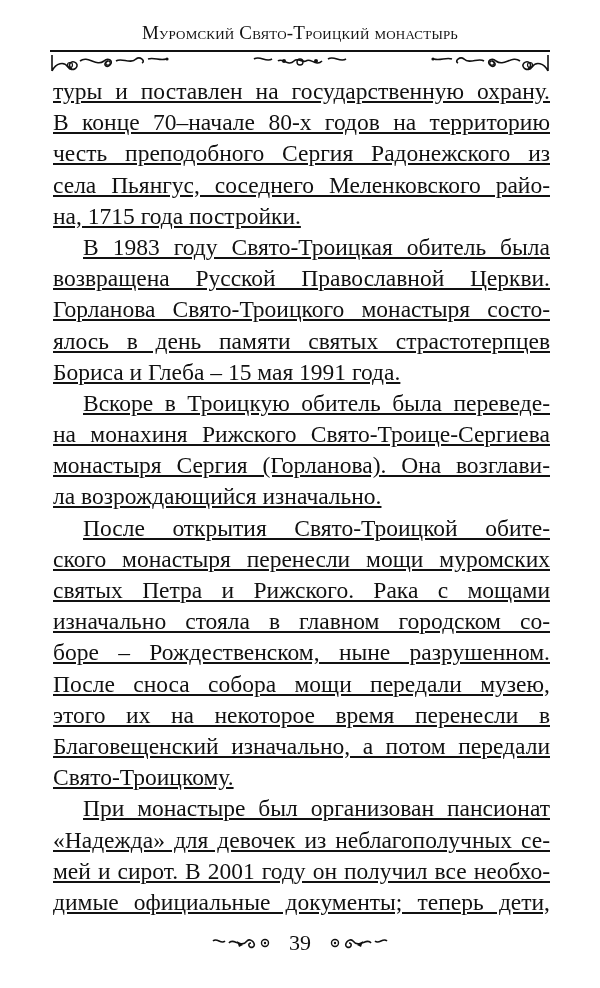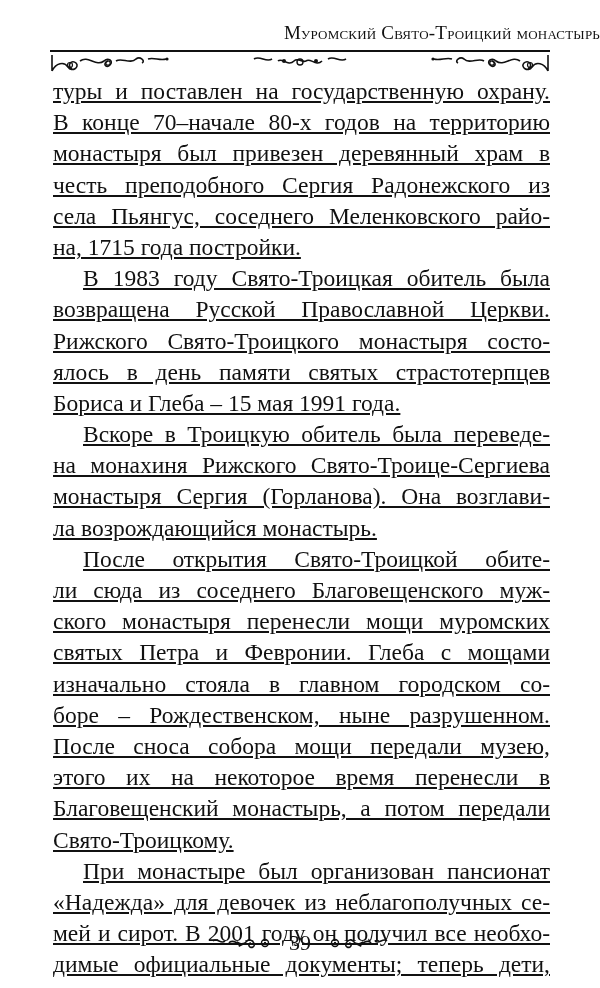--- a/index.html
+++ b/index.html
@@ -1,18 +1,18 @@
 <!DOCTYPE html>
 <html><head>
   <meta charset="utf-8">
   <style>
     html, body { margin: 0; padding: 0; background: #ffffff; }
     body { width: 600px; height: 988px; position: relative; overflow: hidden;
            font-family: "Liberation Serif", "DejaVu Serif", serif; color: #111; }
-    .header { position: absolute; left: 0; top: 22px; width: 600px; text-align: right; }
+    .header { position: absolute; left: 0; top: 22px; width: 600px; text-align: center; }
     .running-head { font-size: 19px; letter-spacing: 0.2px; font-variant: small-caps; line-height: 22px; }
     .rule { position: absolute; left: 50px; width: 500px; top: 50px; height: 2px; background: #111; }
     .orn { position: absolute; top: 53px; height: 22px; }
     .orn-left { left: 50px; width: 120px; }
     .orn-mid { left: 250px; width: 100px; }
     .orn-right { left: 430px; width: 120px; }
     .text { position: absolute; left: 53px; top: 76px; width: 497px; font-size: 23.5px; line-height: 31.2px; }
     .line { display: block; white-space: nowrap; text-align: justify; text-align-last: justify; height: 31.2px; text-decoration: underline; }
     .line.last { text-align-last: left; }
     .line.indent { padding-left: 30px; }
@@ -45,42 +45,40 @@
     <path d="M2 2 L2 18 M2 18 C6 10, 14 8, 18 14 C22 20, 30 14, 26 10 C22 6, 16 12, 22 16 M30 8 C38 2, 46 14, 54 8 C58 4, 64 8, 60 12 C56 16, 52 10, 58 8 M66 8 C72 4, 80 12, 86 6 C90 3, 96 8, 92 10 M98 6 C104 4, 110 8, 116 6" fill="none" stroke="#111" stroke-width="1.6"></path>
     <circle cx="20" cy="12" r="2.5" fill="none" stroke="#111" stroke-width="1.2"></circle>
     <circle cx="58" cy="10" r="2.2" fill="none" stroke="#111" stroke-width="1.2"></circle>
     <circle cx="117" cy="6" r="1.6" fill="#111"></circle>
   </g>
 </svg>
 
 <div class="text">
   <span class="line">туры и поставлен на государственную охрану.</span>
   <span class="line">В конце 70–начале 80-х годов на территорию</span>
-  <span class="line">монастыря был привезен деревянный храм в</span>
   <span class="line">честь преподобного Сергия Радонежского из</span>
   <span class="line">села Пьянгус, соседнего Меленковского райо-</span>
   <span class="line last">на, 1715 года постройки.</span>
   <span class="line indent">В 1983 году Свято-Троицкая обитель была</span>
   <span class="line">возвращена Русской Православной Церкви.</span>
-  <span class="line">Рижского Свято-Троицкого монастыря состо-</span>
+  <span class="line">Горланова Свято-Троицкого монастыря состо-</span>
   <span class="line">ялось в день памяти святых страстотерпцев</span>
   <span class="line last">Бориса и Глеба – 15 мая 1991 года.</span>
   <span class="line indent">Вскоре в Троицкую обитель была переведе-</span>
   <span class="line">на монахиня Рижского Свято-Троице-Сергиева</span>
   <span class="line">монастыря Сергия (Горланова). Она возглави-</span>
-  <span class="line last">ла возрождающийся монастырь.</span>
+  <span class="line last">ла возрождающийся изначально.</span>
   <span class="line indent">После открытия Свято-Троицкой обите-</span>
-  <span class="line">ли сюда из соседнего Благовещенского муж-</span>
   <span class="line">ского монастыря перенесли мощи муромских</span>
-  <span class="line">святых Петра и Февронии. Глеба с мощами</span>
+  <span class="line">святых Петра и Рижского. Рака с мощами</span>
   <span class="line">изначально стояла в главном городском со-</span>
   <span class="line">боре – Рождественском, ныне разрушенном.</span>
   <span class="line">После сноса собора мощи передали музею,</span>
   <span class="line">этого их на некоторое время перенесли в</span>
-  <span class="line">Благовещенский монастырь, а потом передали</span>
+  <span class="line">Благовещенский изначально, а потом передали</span>
   <span class="line last">Свято-Троицкому.</span>
   <span class="line indent">При монастыре был организован пансионат</span>
   <span class="line">«Надежда» для девочек из неблагополучных се-</span>
   <span class="line">мей и сирот. В 2001 году он получил все необхо-</span>
   <span class="line">димые официальные документы; теперь дети,</span>
 
 </div>
 
 <div class="footer">
   <svg class="foot-orn" viewBox="0 0 60 16">

